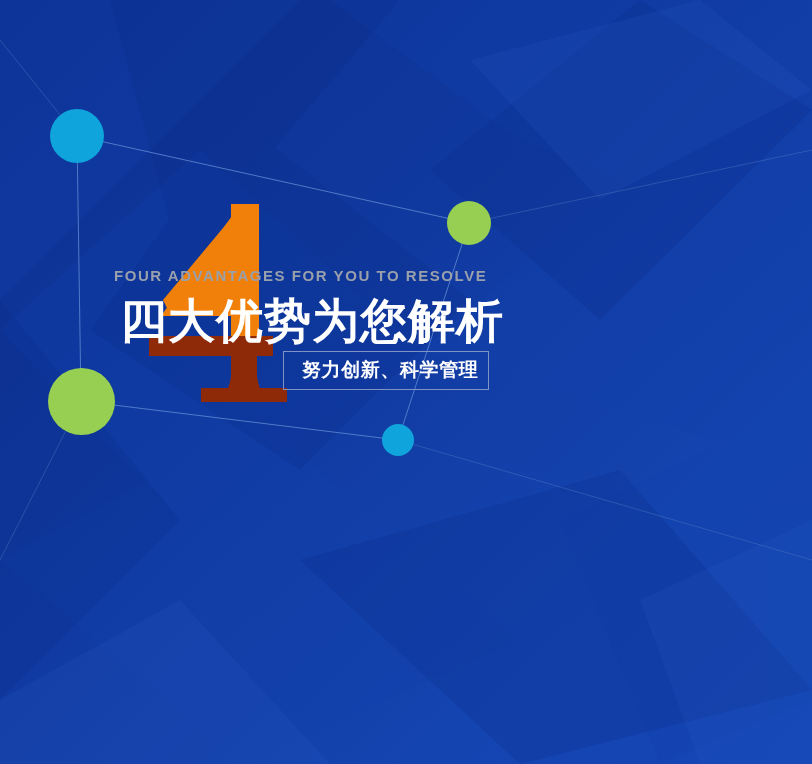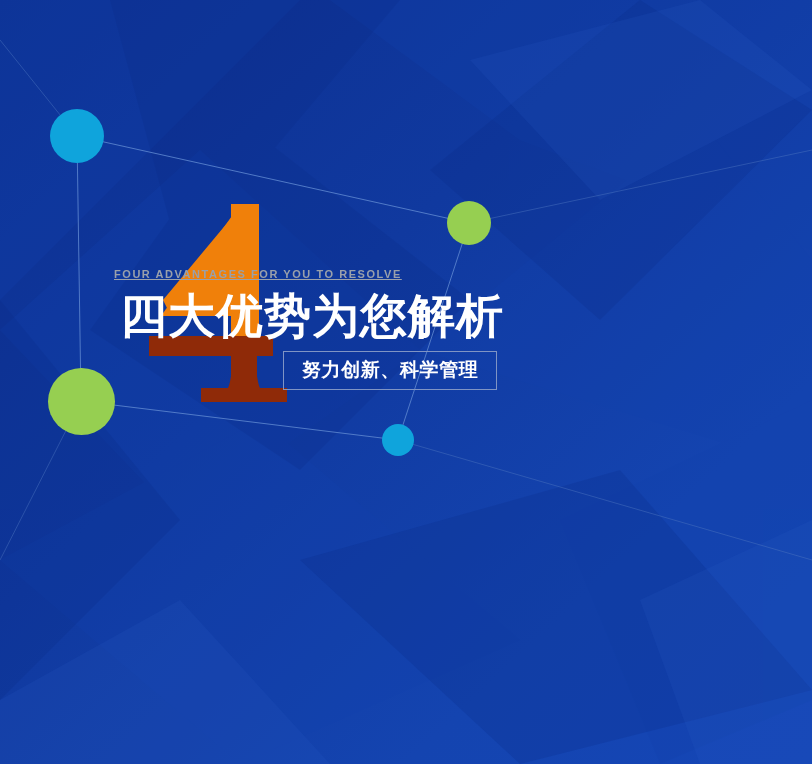--- a/index.html
+++ b/index.html
@@ -56,46 +56,45 @@
   .numeral-wrap svg { display: block; width: 100%; height: 100%; overflow: visible; }
 
   
   .text-block {
     position: absolute;
     left: 112px;
     top: 268px;
     width: 600px;
   }
   .eyebrow {
-    font-size: 11px;
+    font-size: 15px;
     letter-spacing: 1.55px;
     font-weight: 700;
     color: #9aa0ab;
     line-height: 1.1;
     margin: 0 0 4px 2px;
     white-space: nowrap;
-    text-decoration: underline;
   }
   .headline {
     font-size: 47px;
     font-weight: 700;
     color: #ffffff;
     letter-spacing: 1px;
     line-height: 1.18;
     margin: 8px;
     white-space: nowrap;
     font-family: "DejaVu Sans", "Liberation Sans", sans-serif;
   }
 
   .tagline-box {
     position: absolute;
     left: 283px;
     top: 351px;
     box-sizing: border-box;
-    padding: 8px 18px 9px 18px;
+    padding: 8px 10px 9px 18px;
     border: 1px solid #7f94c4;
     background: transparent;
   }
   .tagline-text {
     font-size: 19px;
     font-weight: 700;
     color: #ffffff;
     letter-spacing: 0.6px;
     line-height: 1;
     white-space: nowrap;

